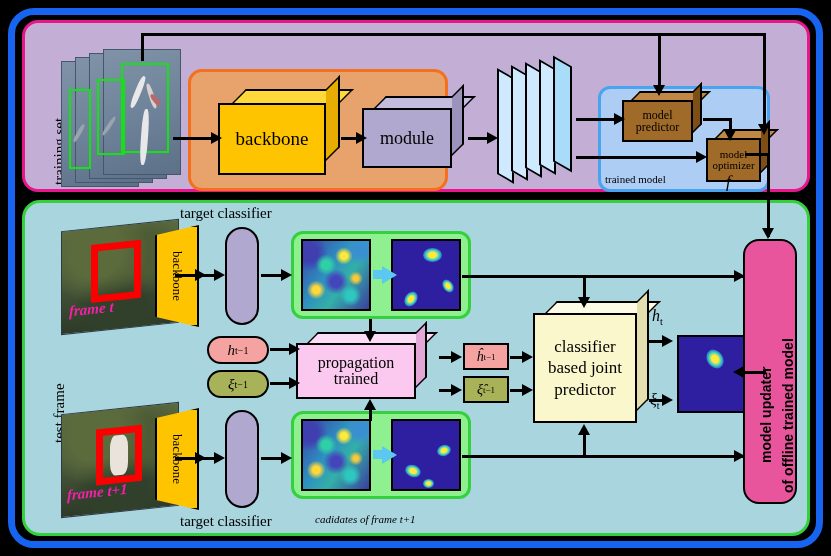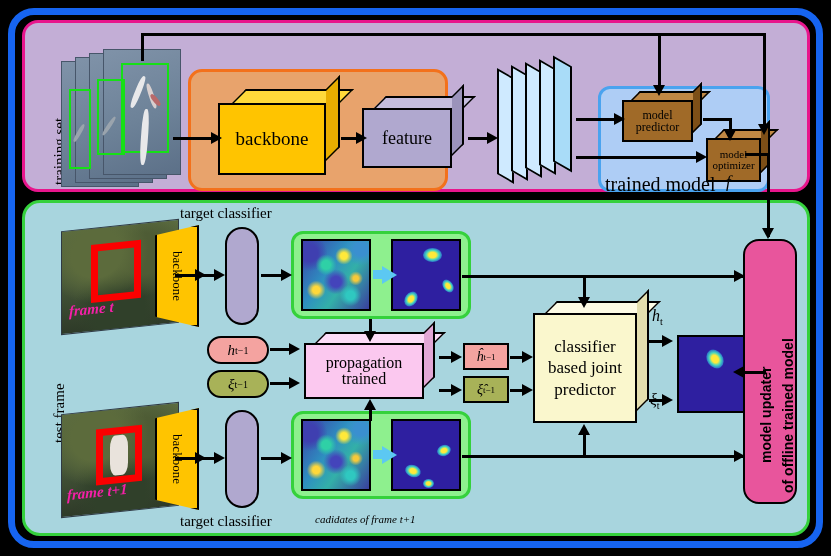--- a/index.html
+++ b/index.html
@@ -132,21 +132,21 @@
       <div class="side" style="left:108px;top:-14px;width:14px;height:72px;background:#e8ad00;
            transform:skewY(-45deg);transform-origin:top left;border-left:none;"></div>
       <div class="front" style="top:0;width:108px;height:72px;background:#ffc400;font-size:19px;">backbone</div>
     </div>
 
     <div class="box3d" style="left:337px;top:85px;width:105px;height:60px;">
       <div class="top" style="left:12px;top:-12px;width:90px;height:12px;background:#c4bcdd;
            transform:skewX(-45deg);transform-origin:bottom left;border-bottom:none;"></div>
       <div class="side" style="left:90px;top:-12px;width:12px;height:60px;background:#9b93bb;
            transform:skewY(-45deg);transform-origin:top left;border-left:none;"></div>
-      <div class="front" style="top:0;width:90px;height:60px;background:#b0a8cf;font-size:18px;">feature</div>
+      <div class="front" style="top:0;width:90px;height:60px;background:#b0a8cf;font-size:18px;">module</div>
     </div>
 
     <div>
       <div style="position:absolute;left:472px;top:50px;width:17px;height:106px;background:#cfeaff;
                   border:2px solid #000;box-sizing:border-box;transform:skewY(30deg);"></div>
       <div style="position:absolute;left:486px;top:47px;width:17px;height:106px;background:#cfeaff;
                   border:2px solid #000;box-sizing:border-box;transform:skewY(30deg);"></div>
       <div style="position:absolute;left:500px;top:44px;width:17px;height:106px;background:#cfeaff;
                   border:2px solid #000;box-sizing:border-box;transform:skewY(30deg);"></div>
       <div style="position:absolute;left:514px;top:41px;width:17px;height:106px;background:#cfeaff;
@@ -174,21 +174,21 @@
            transform:skewX(-45deg);transform-origin:bottom left;border-bottom:none;"></div>
       <div class="side" style="left:55px;top:-9px;width:9px;height:44px;background:#7d4f17;
            transform:skewY(-45deg);transform-origin:top left;border-left:none;"></div>
       <div class="front" style="top:0;width:55px;height:44px;background:#a06a28;
            font-size:11px;flex-direction:column;">
         <span>model</span>
         <span>optimizer</span>
       </div>
     </div>
 
-    <div class="lbl" style="left:580px;top:150px;font-size:20px;">trained model</div>
+    <div class="lbl" style="left:580px;top:150px;font-size:11px;">trained model</div>
     <div class="lbl ital" style="left:701px;top:149px;font-size:17px;">f</div>
 
     <div class="ln hl" style="left:148px;top:114px;width:40px;"></div>
     <div class="ah ah-r" style="left:186px;top:109px;"></div>
 
     <div class="ln hl" style="left:316px;top:114px;width:18px;"></div>
     <div class="ah ah-r" style="left:331px;top:109px;"></div>
 
     <div class="ln hl" style="left:443px;top:114px;width:24px;"></div>
     <div class="ah ah-r" style="left:462px;top:109px;"></div>
@@ -271,21 +271,21 @@
 
     <div class="pill" style="left:182px;top:133px;width:62px;height:28px;background:#f4a3a0;font-size:15px;">
       <span class="ital">h</span>
         <sub style="font-size:10px;">t−1</sub>
     </div>
     <div class="pill" style="left:182px;top:167px;width:62px;height:28px;background:#a8b258;font-size:15px;">
       <span class="ital">ξ</span>
         <sub style="font-size:10px;">t−1</sub>
     </div>
 
-    <div class="box3d" style="left:279px;top:140px;width:134px;height:56px;">
+    <div class="box3d" style="left:271px;top:140px;width:134px;height:56px;">
       <div class="top" style="left:11px;top:-11px;width:120px;height:11px;background:#fddcf7;
            transform:skewX(-45deg);transform-origin:bottom left;border-bottom:none;"></div>
       <div class="side" style="left:120px;top:-11px;width:11px;height:56px;background:#e3a7d6;
            transform:skewY(-45deg);transform-origin:top left;border-left:none;"></div>
       <div class="front" style="top:0;width:120px;height:56px;background:#fbc8ef;
            font-size:16px;flex-direction:column;">
         <span>propagation</span>
         <span>trained</span>
       </div>
     </div>

